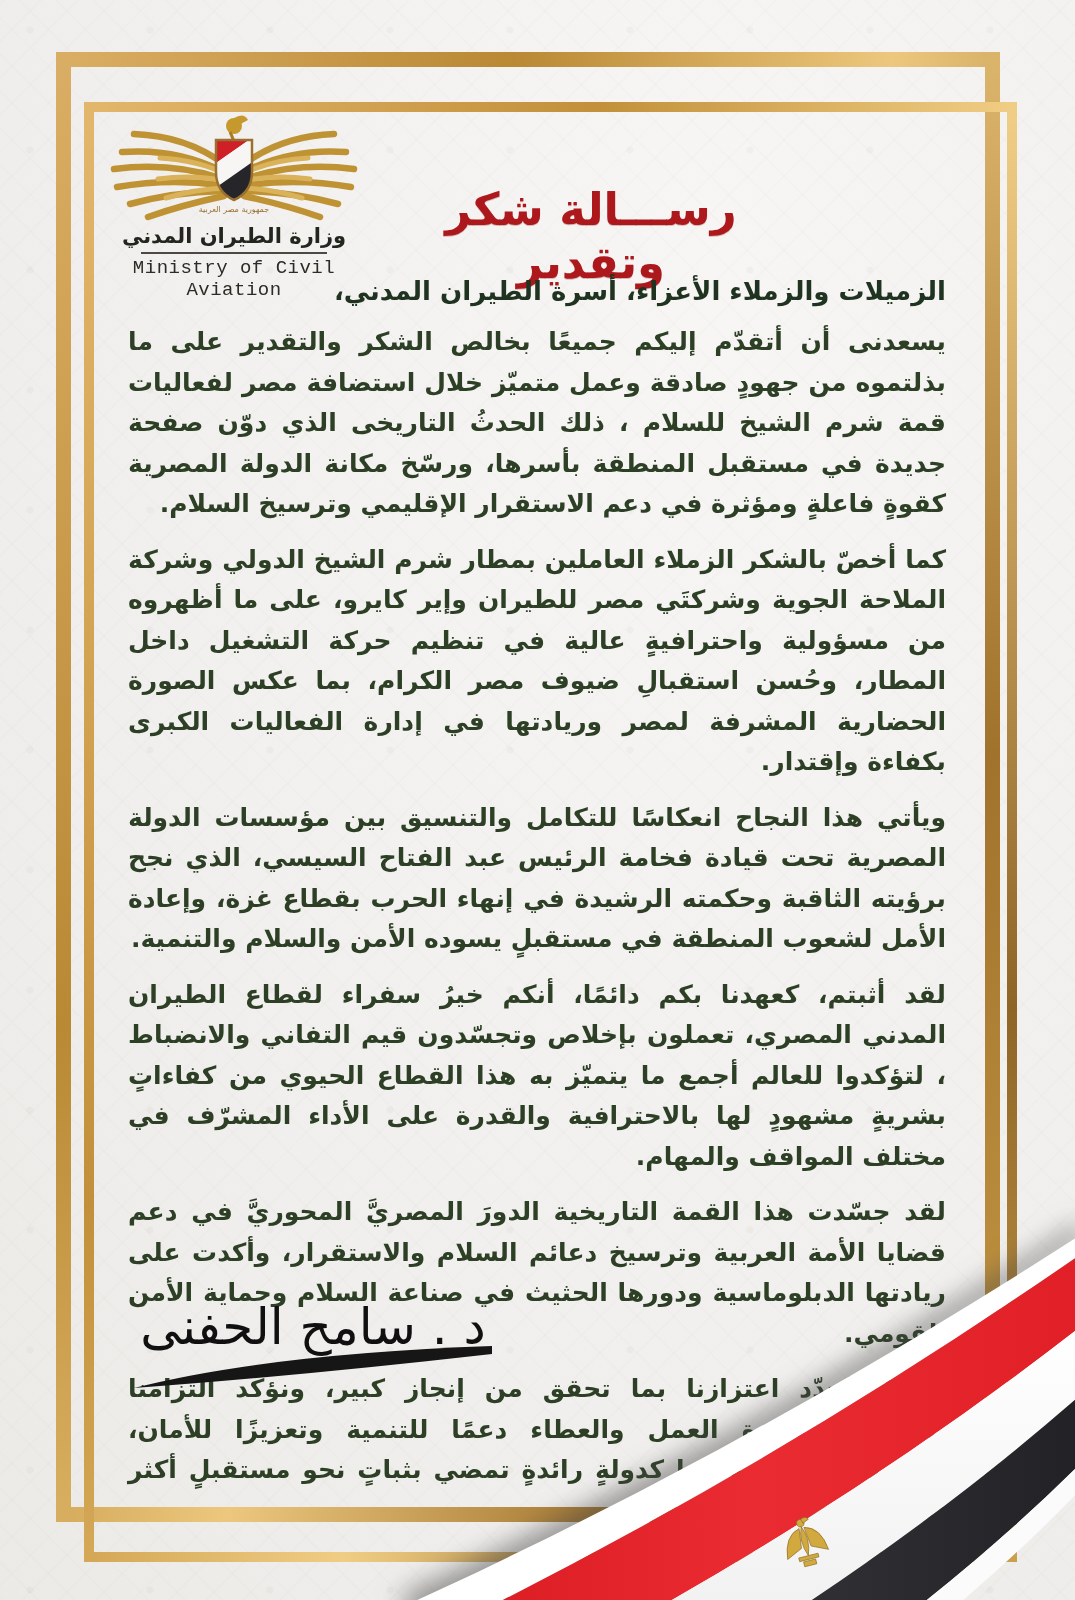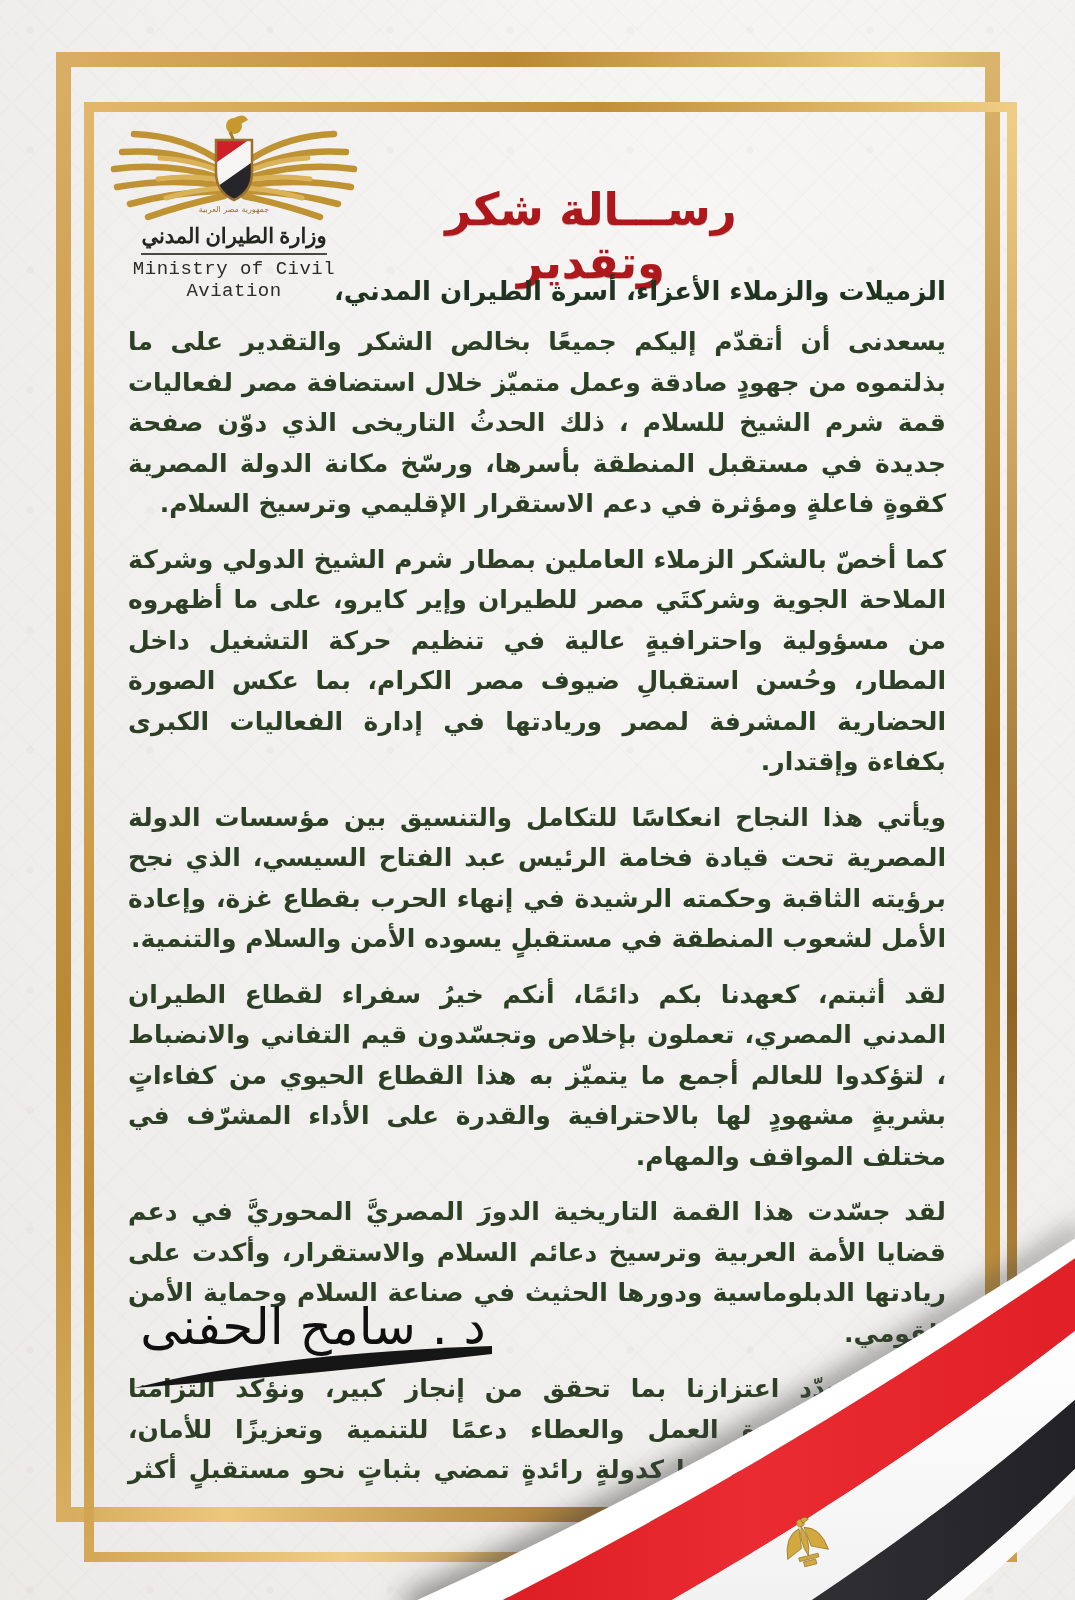--- a/index.html
+++ b/index.html
@@ -22,21 +22,21 @@
   .frame-a{
     left:56px;top:52px;width:944px;height:1470px;border:15px solid;
     border-image:linear-gradient(115deg,#d9ad63 0%,#b98934 28%,#ecc77d 52%,#a0722c 78%,#c79a45 100%) 1;
   }
   .frame-b{
     left:84px;top:102px;width:933px;height:1460px;border:10px solid;
     border-image:linear-gradient(115deg,#e2b66b 0%,#c2903a 32%,#f0cd84 58%,#8f6526 84%,#caa04e 100%) 1;
   }
   .logo{position:absolute;z-index:2;left:100px;top:100px;width:268px;text-align:center;}
   .logo svg{display:block;margin:0 auto;}
-  .logo-ar{font-size:21px;font-weight:bold;color:#23251f;margin-top:-4px;font-family:Liberation Serif, serif;}
+  .logo-ar{font-size:21px;font-weight:bold;color:#23251f;margin-top:-4px;}
   .logo-divider{width:186px;height:1.5px;background:#4a4a42;margin:4px auto 3px auto;}
   .logo-en{font-family:Liberation Mono, monospace;font-size:19px;color:#2c2c26;letter-spacing:.5px;}
   .title{
     position:absolute;z-index:2;left:368px;top:183px;width:446px;margin:0;
     text-align:center;direction:rtl;font-size:45px;font-weight:bold;color:#ad181d;
     text-shadow:0 1px 0 rgba(120,10,10,.25);
   }
   .letter{
     position:absolute;z-index:2;left:128px;top:270px;width:818px;direction:rtl;
     color:#2d4026;font-size:25px;line-height:1.62;text-align:justify;font-weight:bold;

